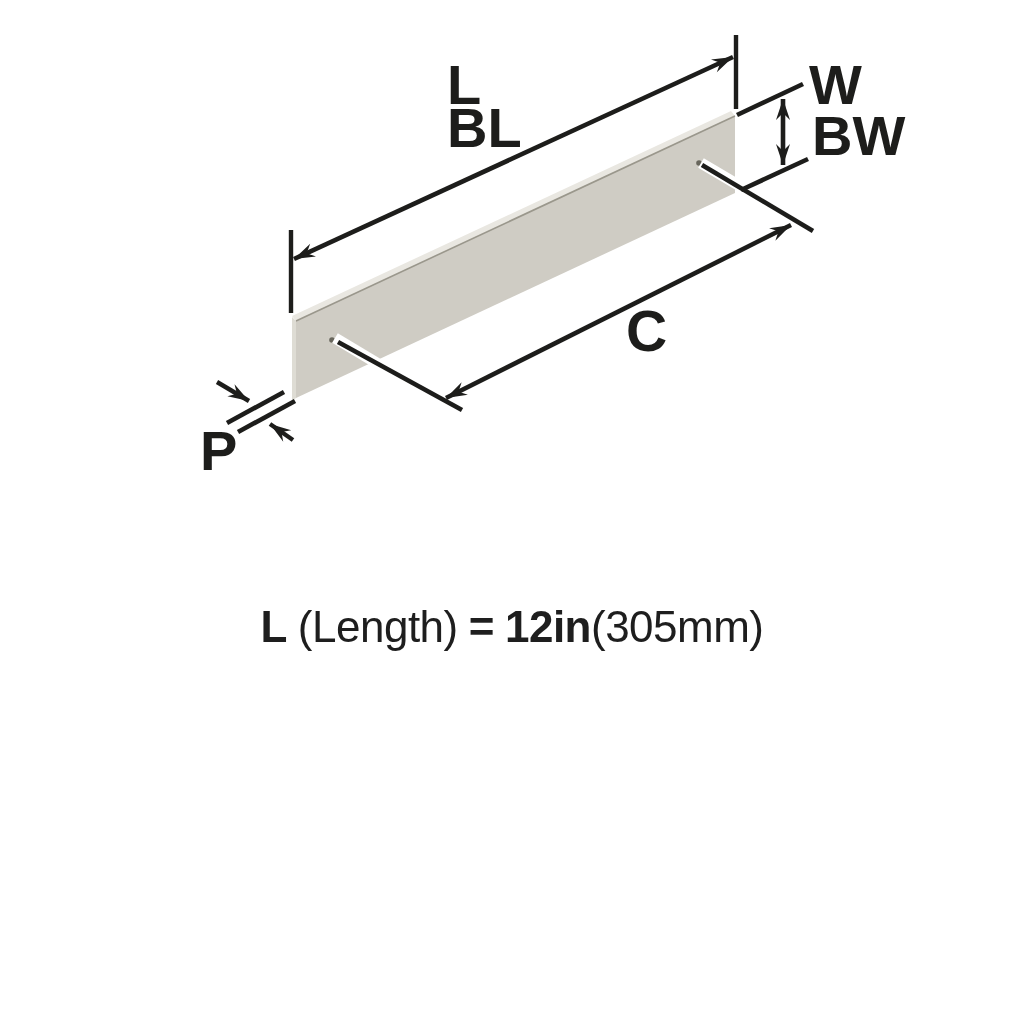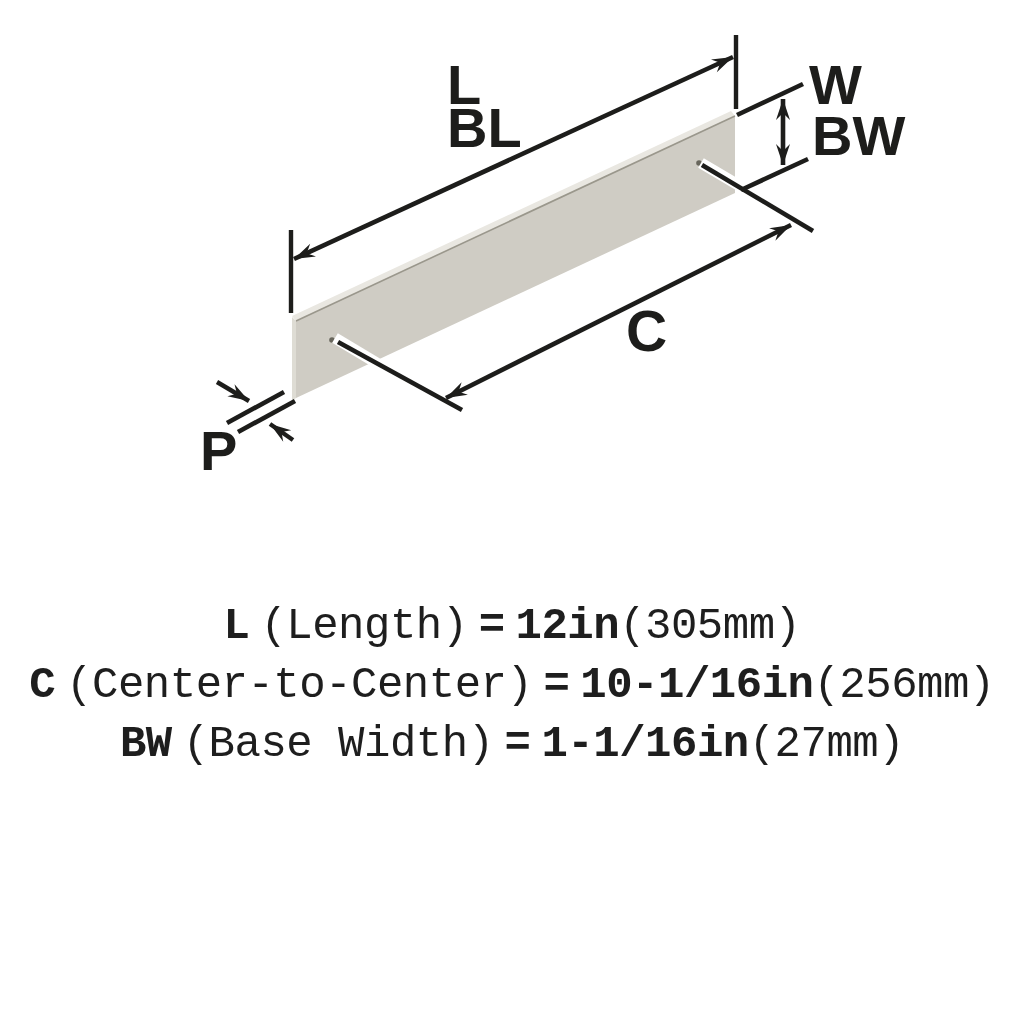--- a/index.html
+++ b/index.html
@@ -11,21 +11,21 @@
   svg{display:block;}
   svg text{
     font-family:"Liberation Sans","DejaVu Sans",sans-serif;
     font-weight:700;
     fill:#1d1d1b;
   }
   .dim-label{font-size:56px;}
   .dim-label-c{font-size:57px;}
   .specs{
     position:absolute;top:597px;left:0;width:1024px;
-    text-align:center;color:#1e1e1e;font-family:Liberation Mono, monospace;
+    text-align:center;color:#1e1e1e;
   }
   .spec-row{
     font-size:44px;line-height:59px;white-space:nowrap;
     letter-spacing:-0.5px;
   }
   .spec-row .seg{display:inline;}
   .spec-row .b{font-weight:700;}
   .spec-row .r{font-weight:400;}
   .spec-row .gap{margin-right:11px;}
 </style>
@@ -82,19 +82,13 @@
     <text class="dim-label" x="812" y="155">BW</text>
     <text class="dim-label-c" x="626" y="351">C</text>
     <text class="dim-label" x="200" y="470">P</text>
   </svg>
 </div>
 
 <div class="specs">
   <div class="spec-row">
     <span class="seg b gap">L</span><span class="seg r gap">(Length)</span><span class="seg b gap">=</span><span class="seg b">12in</span><span class="seg r">(305mm)</span>
   </div>
-  <div class="spec-row">
-    <span class="seg b gap">C</span><span class="seg r gap">(Center-to-Center)</span><span class="seg b gap">=</span><span class="seg b">10-1/16in</span><span class="seg r">(256mm)</span>
-  </div>
-  <div class="spec-row">
-    <span class="seg b gap">BW</span><span class="seg r gap">(Base Width)</span><span class="seg b gap">=</span><span class="seg b">1-1/16in</span><span class="seg r">(27mm)</span>
-  </div>
 </div>
 
 </body></html>

